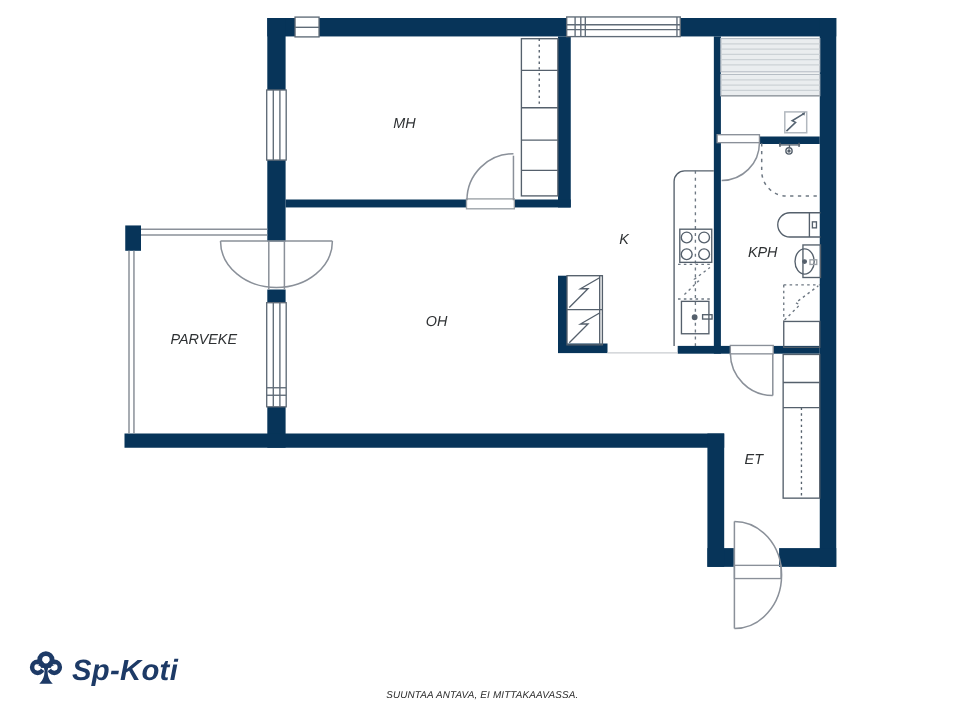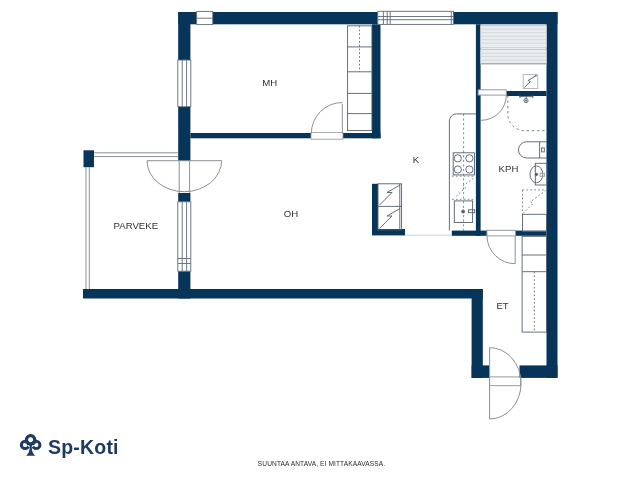--- a/index.html
+++ b/index.html
@@ -1,17 +1,17 @@
 <!DOCTYPE html>
 <html><head>
 <meta charset="utf-8">
 <style>
   html,body{margin:0;padding:0;background:#ffffff;}
   #page{position:relative;width:640px;height:480px;background:#ffffff;overflow:hidden;
-        font-family:"Liberation Sans",sans-serif;}
+        font-family:"Liberation Sans",sans-serif;font-style:italic;}
   svg{position:absolute;left:0;top:0;}
   .lbl{fill:#2e3133;font-family:"Liberation Sans",sans-serif;font-size:9.6px;letter-spacing:0px;}
 </style>
 </head>
 <body>
 <div id="page">
 <svg width="640" height="480" viewBox="0 0 640 480">
   <g fill="none" stroke="none">
 
   <rect x="178.2" y="12" width="18.5" height="12.3" fill="#073459"></rect>

